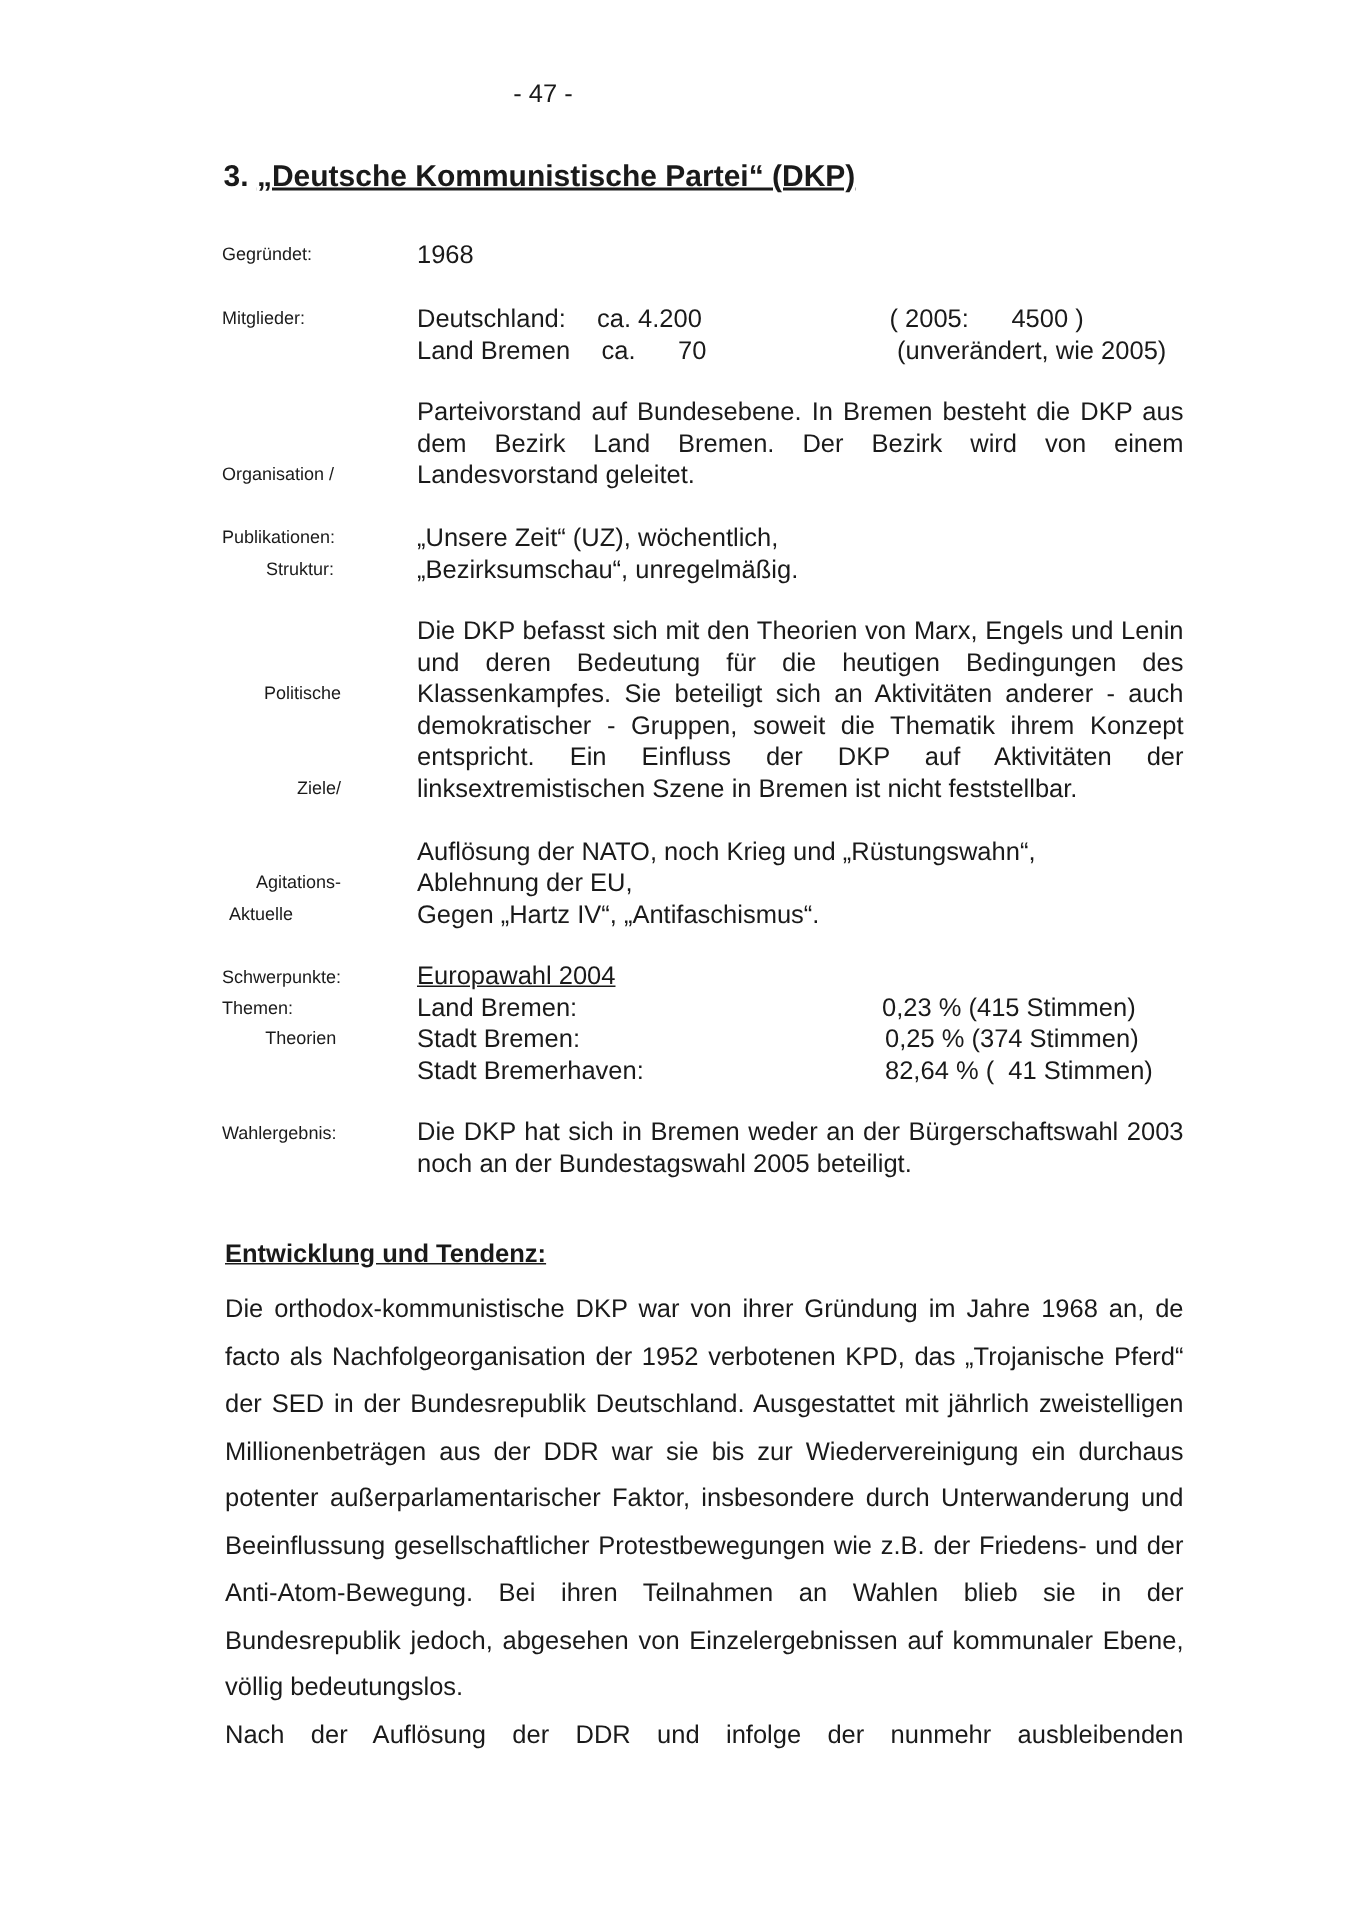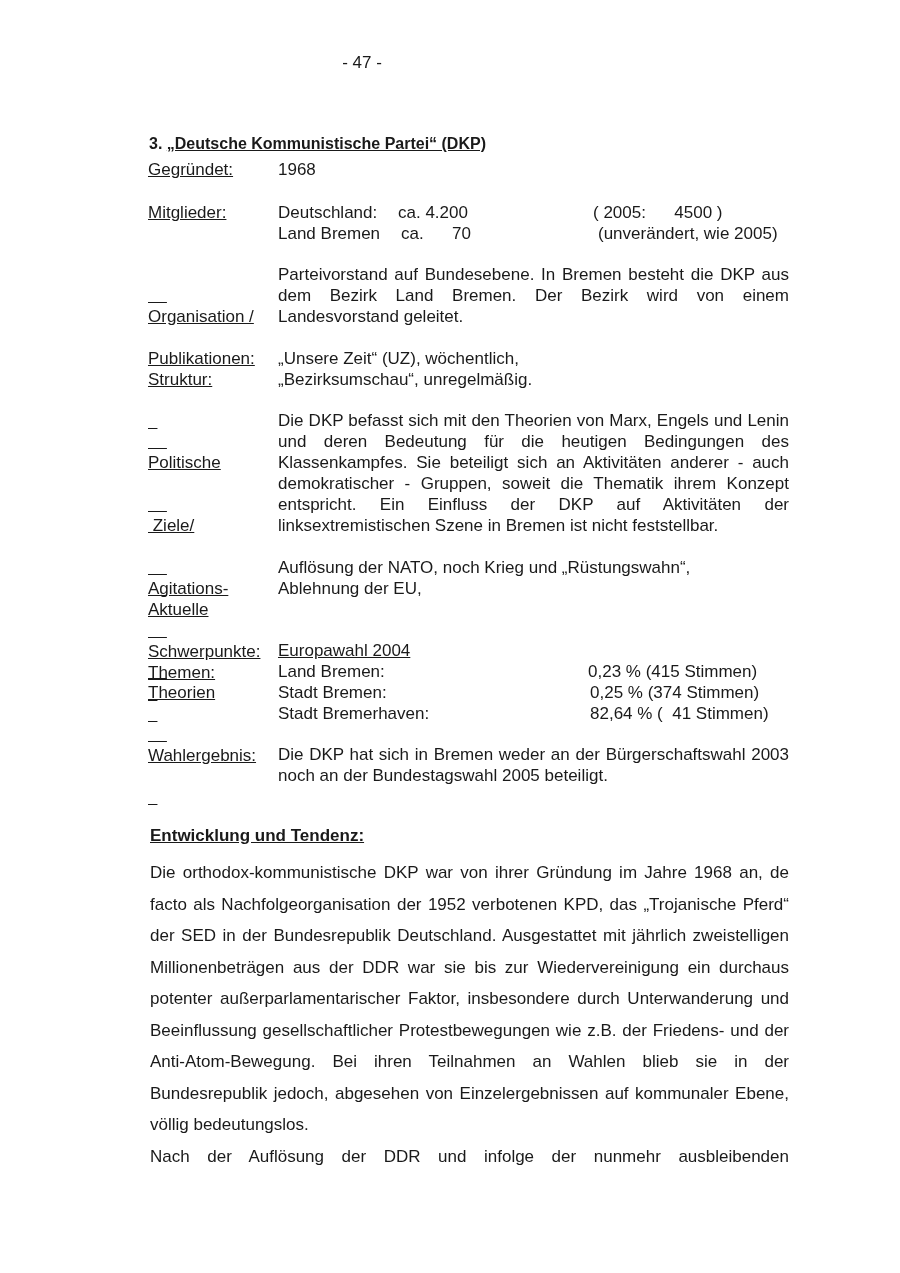--- a/index.html
+++ b/index.html
@@ -5,26 +5,26 @@
   html, body { margin: 0; padding: 0; background: #ffffff; }
   body {
     width: 900px; height: 1273px; position: relative; overflow: hidden;
     font-family: "Liberation Sans", sans-serif; color: #1a1a1a;
   }
   .page-number {
     position: absolute; top: 53px; left: 0; width: 724px; text-align: center;
     font-size: 17px;
   }
   .section-title {
-    position: absolute; top: 107px; left: 149px; font-size: 16px; font-weight: bold; margin-top: 28px;
+    position: absolute; top: 107px; left: 149px; font-size: 20px; font-weight: bold;
   }
   .section-title .u { text-decoration: underline; }
   .field-label {
-    position: absolute; left: 148px; font-size: 17px; line-height: 21px;
-    text-decoration: underline; white-space: pre;
+    position: absolute; left: 148px; font-size: 12px; line-height: 21px;
+    white-space: pre; text-align: right;
   }
   .field-value {
     position: absolute; left: 278px; width: 511px; font-size: 17px; line-height: 21px;
   }
   .justify { text-align: justify; text-align-last: left; }
   .line { display: block; white-space: pre; }
   .right-col { position: absolute; white-space: pre; }
   .underline { text-decoration: underline; }
   .sub-heading {
     position: absolute; top: 826px; left: 150px; font-size: 17px; font-weight: bold;
@@ -81,20 +81,21 @@
   </div>
   <div class="field-value justify" style="top:410px;">Die DKP befasst sich mit den Theorien von Marx, Engels und Lenin und deren Bedeutung für die heutigen Bedingungen des Klassenkampfes. Sie beteiligt sich an Aktivitäten anderer - auch demokratischer - Gruppen, soweit die Thematik ihrem Konzept entspricht. Ein Einfluss der DKP auf Aktivitäten der linksextremistischen Szene in Bremen ist nicht  feststellbar.</div>
 
   <div class="field-label" style="top:557px;">
     <span class="line">Aktuelle</span>
     <span class="line">Themen:</span>
   </div>
   <div class="field-value" style="top:557px;">
     <span class="line">Auflösung der NATO, noch Krieg und „Rüstungswahn“,</span>
     <span class="line">Ablehnung der EU,</span>
+    <span class="line">Gegen „Hartz IV“, „Antifaschismus“.</span>
   </div>
 
   <div class="field-label" style="top:640px;">
     <span class="line">Theorien</span>
     <span class="line">Wahlergebnis:</span>
   </div>
   <div class="field-value" style="top:640px; height:90px;">
     <span class="right-col underline" style="left:0; top:0;">Europawahl 2004</span>
     <span class="right-col" style="left:0; top:21px;">Land Bremen:</span>
     <span class="right-col" style="left:310px; top:21px;">0,23 % (415 Stimmen)</span>

